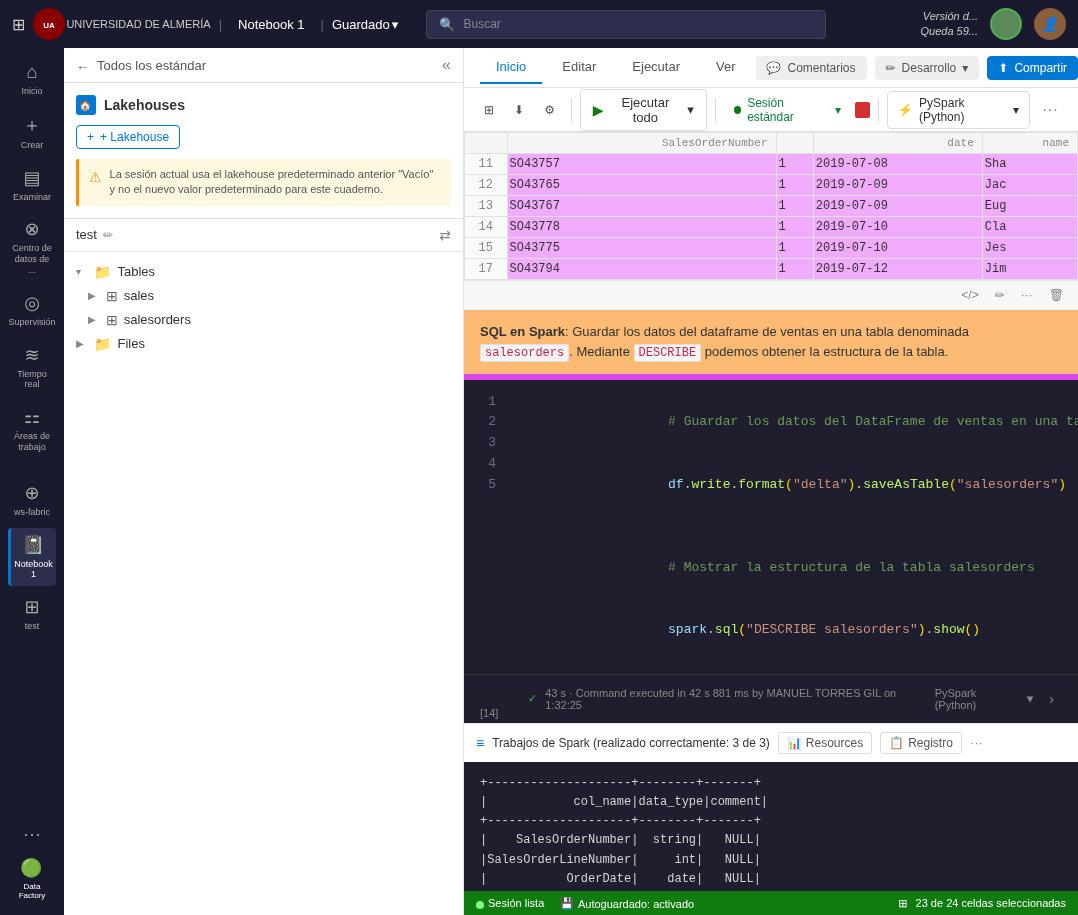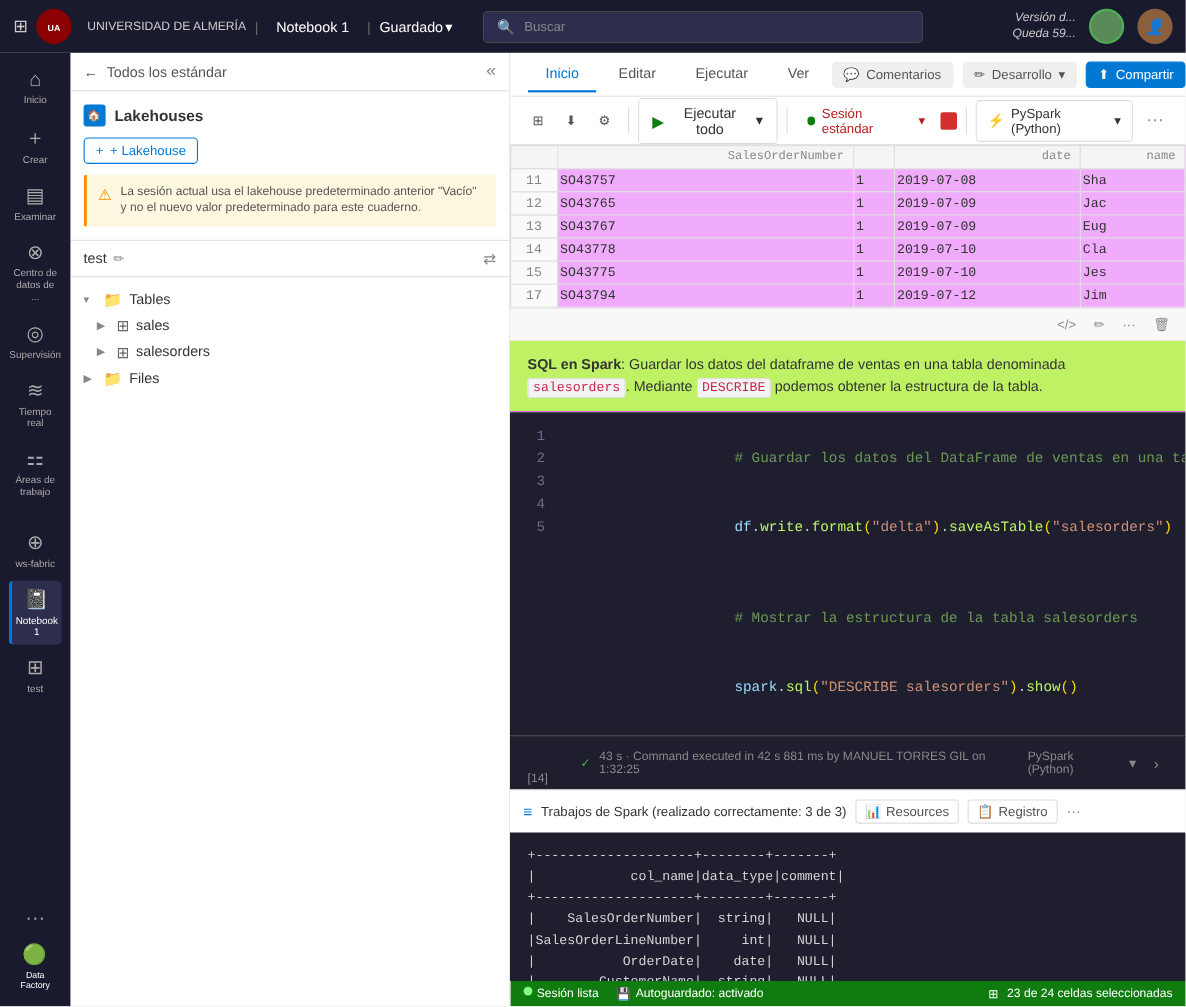--- a/index.html
+++ b/index.html
@@ -1,20 +1,20 @@
 <!DOCTYPE html>
 <html><head>
   <meta charset="utf-8">
   <style>
     * { box-sizing: border-box; margin: 0; padding: 0; }
     body { font-family: 'Segoe UI', Arial, sans-serif; font-size: 13px; background: #f0f0f0; height: 915px; overflow: hidden; display: flex; flex-direction: column; }
 
     
     .top-bar { background: #1a1a2e; display: flex; align-items: center; height: 48px; padding: 0 12px; gap: 8px; flex-shrink: 0; }
-    .top-bar-logo { display: flex; align-items: center; gap: 14px; }
+    .top-bar-logo { display: flex; align-items: center; gap: 1px; }
     .top-bar-logo-img { width: 32px; height: 32px; border-radius: 50%; background: #8b0000; display: flex; align-items: center; justify-content: center; color: white; font-size: 10px; font-weight: bold; }
     .top-bar-title { color: white; font-size: 13px; padding: 0 8px; }
     .top-bar-separator { color: #666; }
     .top-bar-saved { color: white; font-size: 13px; display: flex; align-items: center; gap: 2px; cursor: pointer; }
     .search-bar { flex: 1; max-width: 400px; background: #2d2d4e; border: 1px solid #444; border-radius: 4px; padding: 6px 12px; color: #ccc; display: flex; align-items: center; gap: 8px; margin: 0 20px; }
     .search-bar span { color: #888; }
     .top-bar-right { margin-left: auto; display: flex; align-items: center; gap: 12px; font-style: italic; }
     .version-info { color: #ccc; font-size: 11px; text-align: right; line-height: 1.4; }
     .user-circle { width: 32px; height: 32px; border-radius: 50%; background: #5a8a5a; display: flex; align-items: center; justify-content: center; color: white; font-size: 14px; border: 2px solid #4CAF50; }
     .user-avatar { width: 32px; height: 32px; border-radius: 50%; background: #8b5e3c; display: flex; align-items: center; justify-content: center; color: white; font-size: 14px; }
@@ -64,21 +64,21 @@
     .tab.active { color: #0078d4; border-bottom-color: #0078d4; font-weight: 500; }
     .tab-right { margin-left: auto; display: flex; align-items: center; gap: 8px; }
     .toolbar-btn { display: flex; align-items: center; gap: 6px; padding: 4px 10px; border-radius: 4px; cursor: pointer; font-size: 12px; color: #555; border: 1px solid transparent; }
     .toolbar-btn-primary { background: #0078d4; color: white; border-color: #0078d4; }
 
     
     .action-toolbar { background: white; border-bottom: 1px solid #e0e0e0; display: flex; align-items: center; padding: 4px 12px; gap: 4px; height: 44px; }
     .action-btn { display: flex; align-items: center; gap: 4px; padding: 4px 8px; border-radius: 4px; cursor: pointer; color: #555; font-size: 12px; border: none; background: none; }
     .action-btn-run { display: flex; align-items: center; gap: 6px; padding: 5px 12px; background: none; border: 1px solid #ddd; border-radius: 4px; cursor: pointer; font-size: 13px; color: #333; }
     .run-arrow { color: #107c10; font-size: 14px; }
-    .session-btn { display: flex; align-items: center; gap: 6px; padding: 4px 10px; border-radius: 4px; cursor: pointer; font-size: 12px; color: #b91c1c; justify-content: space-between; }
+    .session-btn { display: flex; align-items: center; gap: 6px; padding: 4px 10px; border-radius: 4px; cursor: pointer; font-size: 12px; color: #15803d; justify-content: space-between; }
     .session-dot { width: 8px; height: 8px; background: #107c10; border-radius: 50%; }
     .stop-btn { width: 16px; height: 16px; background: #d32f2f; border: none; cursor: pointer; border-radius: 2px; }
     .toolbar-separator { width: 1px; background: #ddd; height: 24px; margin: 0 4px; }
     .pyspark-btn { display: flex; align-items: center; gap: 6px; padding: 4px 10px; border: 1px solid #ddd; border-radius: 4px; cursor: pointer; font-size: 12px; color: #333; background: none; }
     .more-btn { padding: 4px 8px; cursor: pointer; color: #888; background: none; border: none; font-size: 16px; }
 
     
     .notebook-content { flex: 1; overflow-y: auto; background: #f0f0f0; padding: 0; }
 
     
@@ -86,21 +86,21 @@
     .output-table table { width: 100%; border-collapse: collapse; font-size: 12px; font-family: 'Courier New', monospace; }
     .output-table table th { background: #f5f5f5; border: 1px solid #e0e0e0; padding: 4px 8px; text-align: right; font-weight: normal; color: #888; font-size: 11px; }
     .output-table table td { border: 1px solid #e0e0e0; padding: 3px 2px; color: #333; }
     .output-table table td:first-child { color: #888; text-align: center; background: #fafafa; }
 
     
     .code-cell { background: white; margin: 0; border-top: 1px solid #e8e8e8; }
     .cell-toolbar { display: flex; align-items: center; justify-content: flex-end; gap: 4px; padding: 4px 8px; background: #f8f8f8; border-bottom: 1px solid #f0f0f0; }
     .cell-toolbar-btn { padding: 3px 6px; background: none; border: none; cursor: pointer; color: #888; font-size: 12px; border-radius: 3px; }
 
-    .cell-description { padding: 12px 16px; font-size: 13px; color: #333; line-height: 1.5; background: #bef264; border-bottom: 1px solid #d946ef; }
+    .cell-description { padding: 12px 16px; font-size: 13px; color: #333; line-height: 1.5; background: #fdba74; border-bottom: 6px solid #d946ef; }
     .cell-description code { background: #f4f4f4; border: 1px solid #e0e0e0; padding: 1px 4px; border-radius: 3px; font-family: 'Courier New', monospace; font-size: 12px; color: #c7254e; }
 
     .code-editor { background: #1e1e2e; padding: 0; font-family: 'Courier New', monospace; font-size: 13px; }
     .code-editor-inner { padding: 12px 16px; display: flex; gap: 16px; }
     .line-numbers { color: #6b6b8a; text-align: right; user-select: none; line-height: 1.6; min-width: 16px; }
     .code-lines { flex: 1; line-height: 1.6; }
     .code-line { white-space: pre; }
     .code-comment { color: #6a9955; }
     .code-string { color: #ce9178; }
     .code-method { color: #bef264; }
@@ -120,21 +120,21 @@
     .spark-jobs-text { font-size: 12px; color: #333; font-weight: 500; }
     .spark-jobs-btn { font-size: 12px; color: #555; padding: 3px 8px; border: 1px solid #ddd; border-radius: 3px; cursor: pointer; display: flex; align-items: center; gap: 4px; background: white; }
     .spark-jobs-more { color: #888; cursor: pointer; }
 
     
     .schema-output { background: #1e1e2e; padding: 12px 16px; font-family: 'Courier New', monospace; font-size: 12px; color: #d4d4d4; line-height: 1.6; white-space: pre; }
 
     
     .status-bar { background: #107c10; height: 24px; display: flex; align-items: center; padding: 0 12px; gap: 16px; color: white; font-size: 11px; flex-shrink: 0; }
     .status-bar-right { margin-left: auto; display: flex; align-items: center; gap: 8px; }
-    .status-item { display: flex; align-items: flex-start; gap: 4px; }
+    .status-item { display: flex; align-items: flex-end; gap: 4px; }
     .status-dot { width: 8px; height: 8px; background: #7fff7f; border-radius: 50%; }
 
     .divider { height: 1px; background: #333; margin: 4px 8px; }
   </style>
 </head>
 <body>
 
 <div class="top-bar">
   <span style="color:#ccc;font-size:16px;cursor:pointer;">⊞</span>
   <div class="top-bar-logo">

